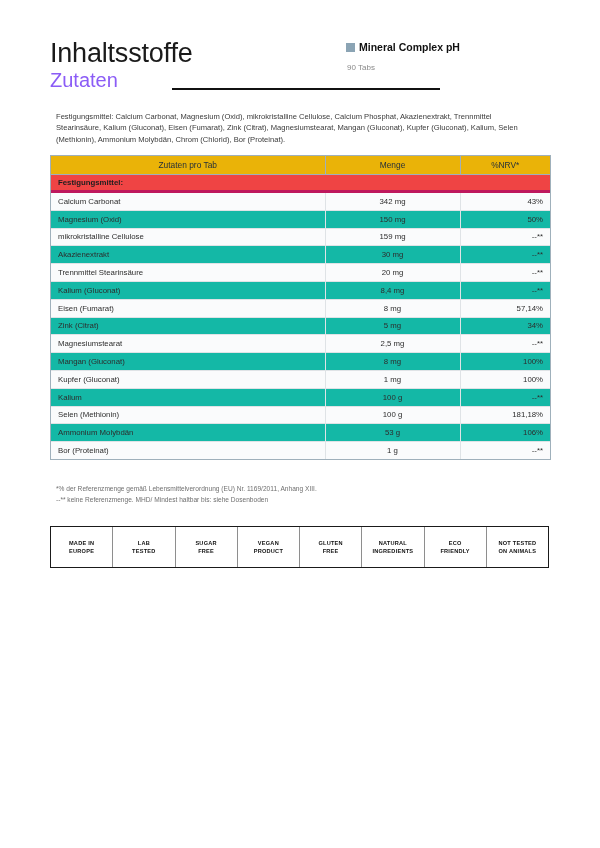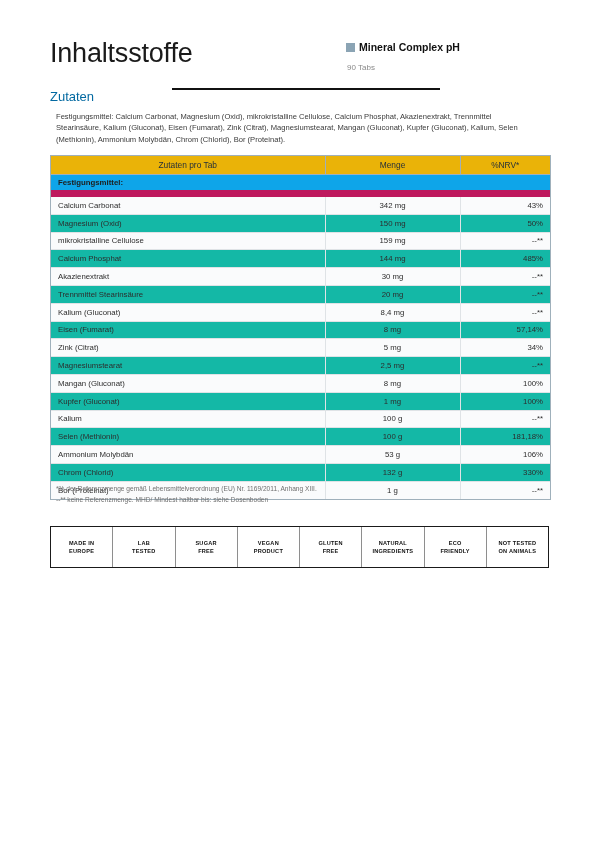--- a/index.html
+++ b/index.html
@@ -34,25 +34,25 @@
   }
   .main-title {
     font-size: 27px;
     font-weight: 400;
     color: #1a1a1a;
     line-height: 30px;
     letter-spacing: -0.2px;
     white-space: nowrap;
   }
   .sub-title {
-    font-size: 13px;
+    font-size: 20px;
     font-weight: 400;
-    color: #0369a1;
+    color: #8b5cf6;
     line-height: 18px;
-    margin-top: 20px;
+    margin-top: 3px;
     white-space: nowrap;
   }
   .product-block {
     position: absolute;
     left: 346px;
     top: 41px;
   }
   .product-name-row {
     display: flex;
     align-items: center;
@@ -124,27 +124,27 @@
     font-weight: 400;
     text-align: center;
     height: 18px;
     padding: 0 6px;
     border-right: 1px solid #9fb0bb;
     border-bottom: 1px solid #9fb0bb;
   }
   table.ing th:last-child { border-right: none; }
 
   table.ing tr.section td {
-    background: #0ea5e9;
+    background: #ef4444;
     font-size: 7.8px;
     font-weight: bold;
     color: #1f1f1f;
     height: 15px;
     padding: 0 7px;
-    border-bottom: 7px solid #be185d;
+    border-bottom: 3px solid #be185d;
     text-align: left;
   }
 
   table.ing td {
     font-size: 7.8px;
     color: #2d2d2d;
     height: 16.8px;
     padding: 0 7px;
     border-bottom: 1px solid #dfe3e6;
     border-right: 1px solid #dfe3e6;
@@ -259,25 +259,20 @@
             <td class="name">Magnesium (Oxid)</td>
             <td class="amt">150 mg</td>
             <td class="nrv">50%</td>
           </tr>
           <tr>
             <td class="name">mikrokristalline Cellulose</td>
             <td class="amt">159 mg</td>
             <td class="nrv">--**</td>
           </tr>
           <tr>
-            <td class="name">Calcium Phosphat</td>
-            <td class="amt">144 mg</td>
-            <td class="nrv">485%</td>
-          </tr>
-          <tr>
             <td class="name">Akazienextrakt</td>
             <td class="amt">30 mg</td>
             <td class="nrv">--**</td>
           </tr>
           <tr>
             <td class="name">Trennmittel Stearinsäure</td>
             <td class="amt">20 mg</td>
             <td class="nrv">--**</td>
           </tr>
           <tr>
@@ -317,25 +312,20 @@
           </tr>
           <tr>
             <td class="name">Selen (Methionin)</td>
             <td class="amt">100  g</td>
             <td class="nrv">181,18%</td>
           </tr>
           <tr>
             <td class="name">Ammonium Molybdän</td>
             <td class="amt">53  g</td>
             <td class="nrv">106%</td>
-          </tr>
-          <tr>
-            <td class="name">Chrom (Chlorid)</td>
-            <td class="amt">132  g</td>
-            <td class="nrv">330%</td>
           </tr>
           <tr>
             <td class="name">Bor (Proteinat)</td>
             <td class="amt">1  g</td>
             <td class="nrv">--**</td>
           </tr>
         </tbody>
     </table>
   </div>
 

